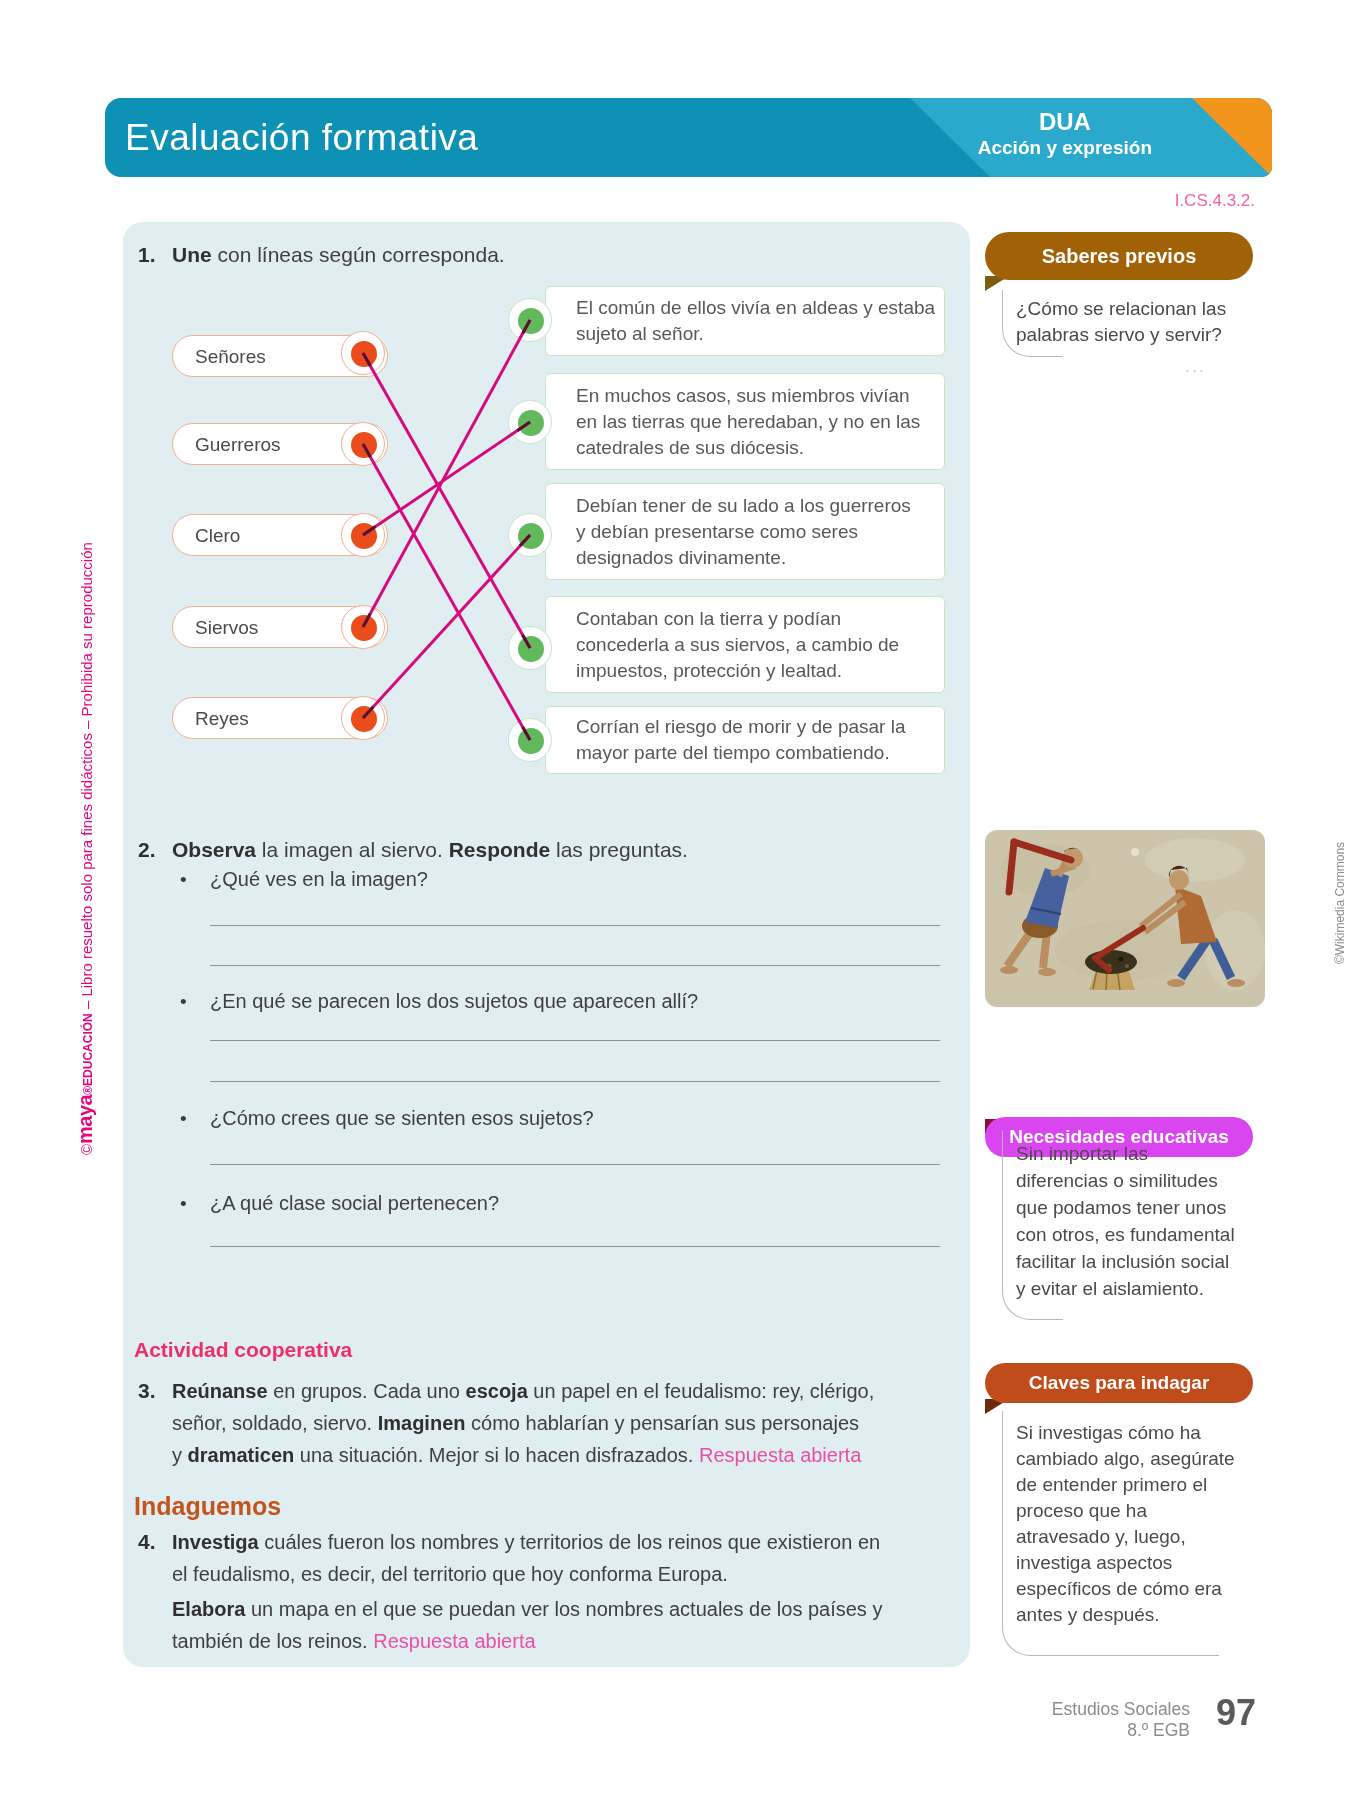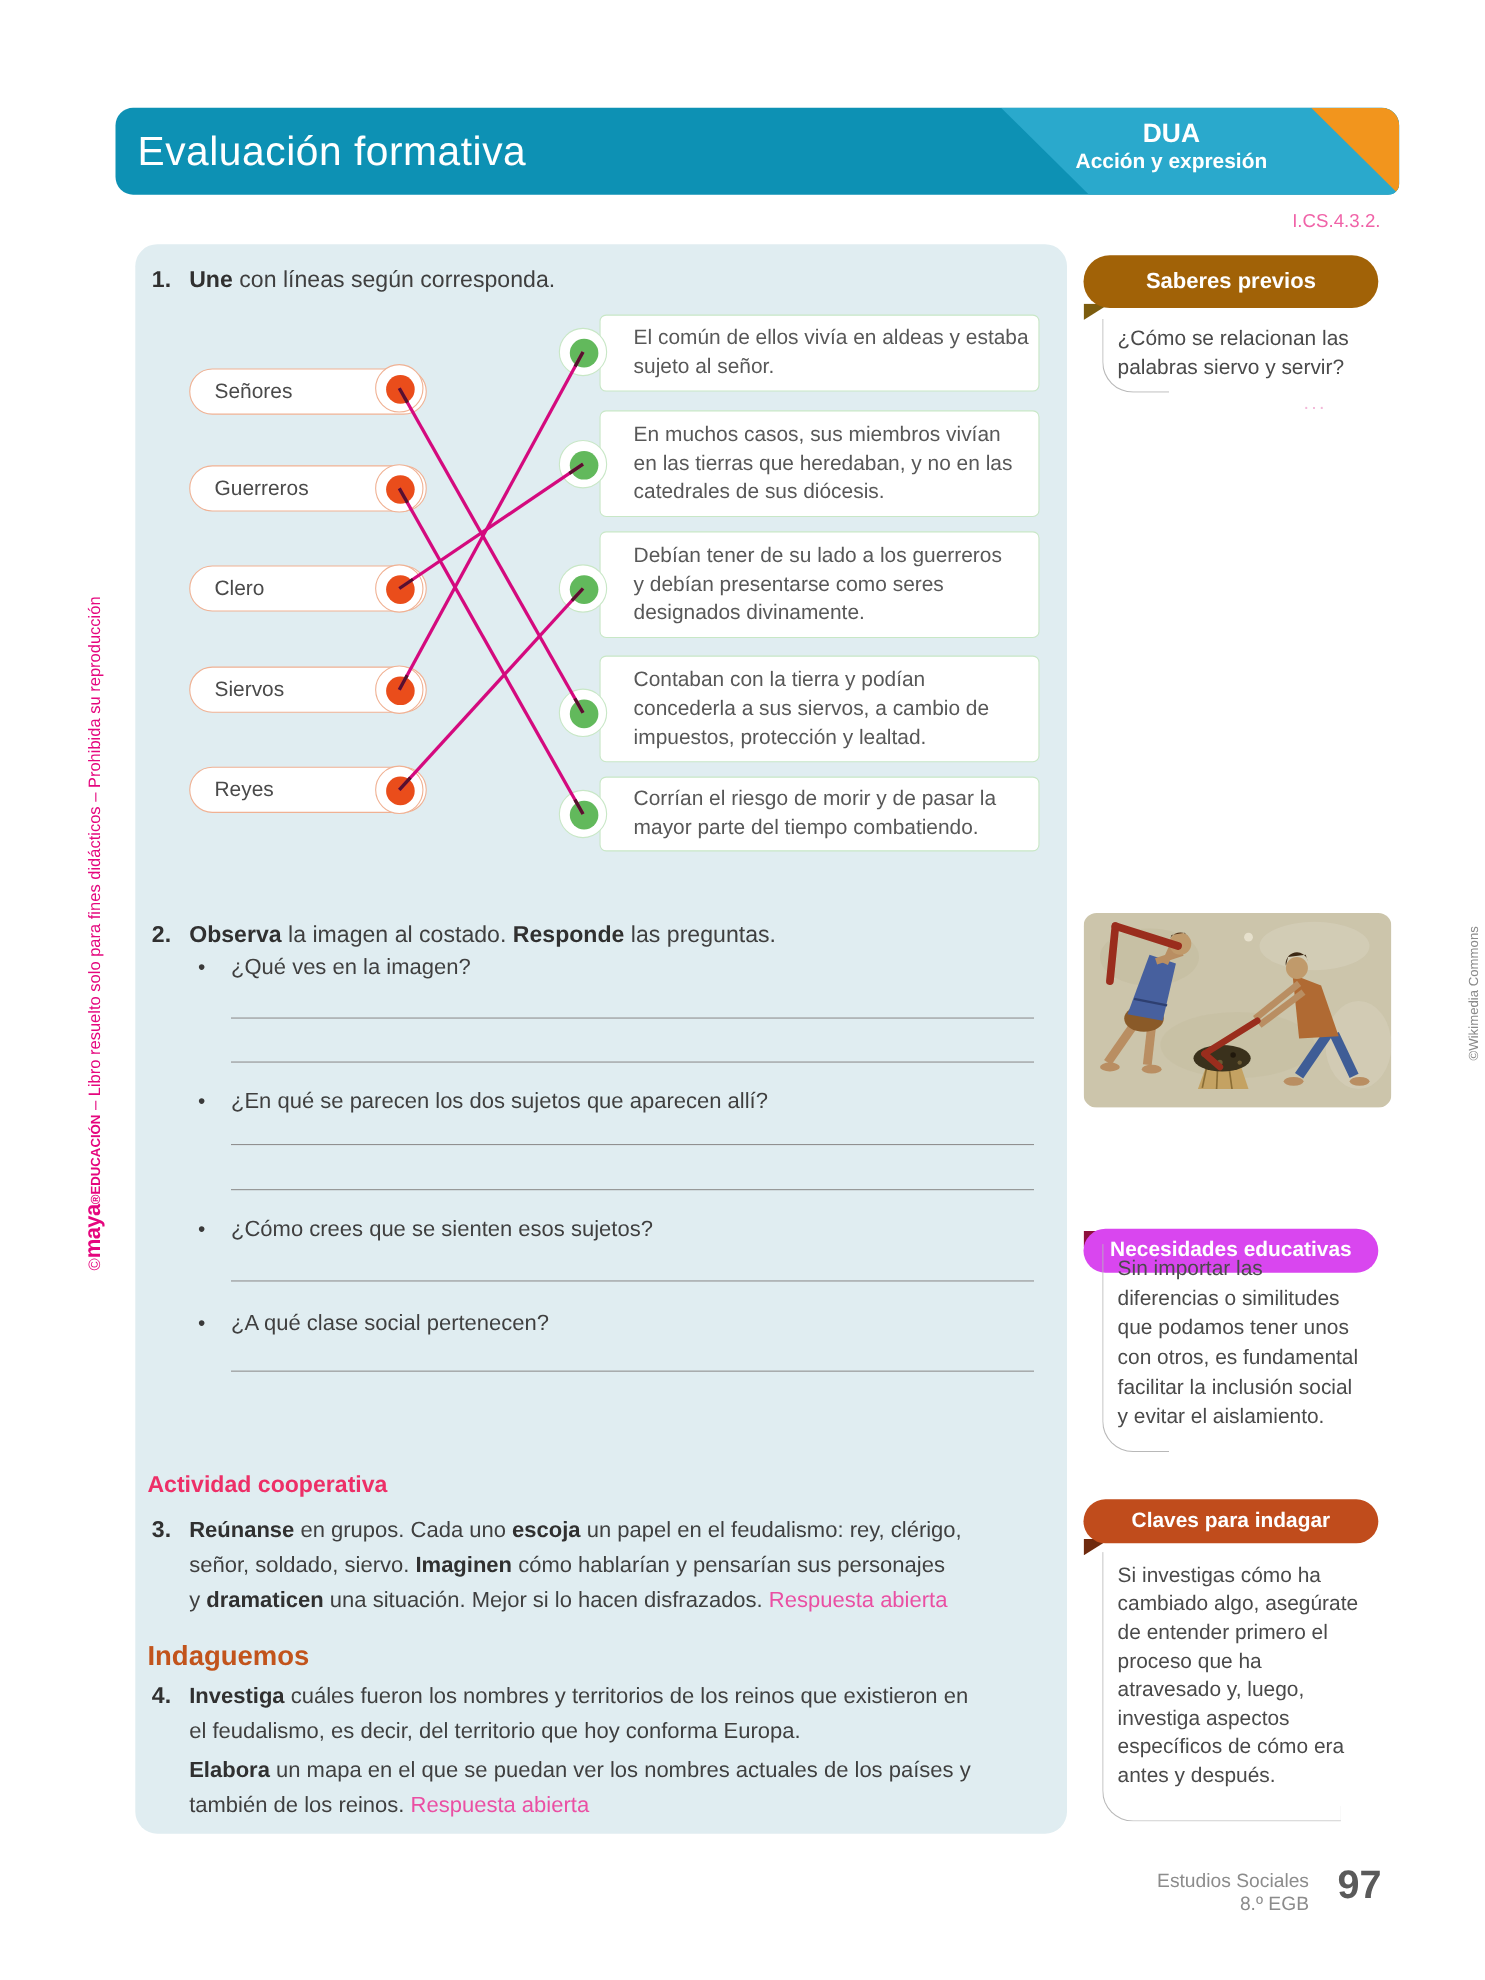--- a/index.html
+++ b/index.html
@@ -154,21 +154,21 @@
       <line x1="363" y1="627" x2="530" y2="320" stroke="#d40a7e" stroke-width="3"></line>
       <line x1="363" y1="627" x2="370.1677413964917" y2="613.8233736004613" stroke="#55122c" stroke-width="3"></line>
       <line x1="522.8322586035083" y1="333.17662639953863" x2="530" y2="320" stroke="#55122c" stroke-width="3"></line>
       <line x1="363" y1="718" x2="530" y2="535" stroke="#d40a7e" stroke-width="3"></line>
       <line x1="363" y1="718" x2="373.11116887068164" y2="706.9200963872171" stroke="#55122c" stroke-width="3"></line>
       <line x1="519.8888311293184" y1="546.0799036127829" x2="530" y2="535" stroke="#55122c" stroke-width="3"></line>
     </svg>
 
   <div class="abs" style="left:138px;top:838px;">
     <span class="ex-num">2.</span>
-    <span class="ex-head" style="margin-left:12px;"><b>Observa</b><span> la imagen al costado. </span><b>Responde</b><span> las preguntas.</span></span>
+    <span class="ex-head" style="margin-left:12px;"><b>Observa</b><span> la imagen al siervo. </span><b>Responde</b><span> las preguntas.</span></span>
   </div>
 
   <div class="abs bullet" style="left:180px;top:869px;">•</div>
   <div class="abs q-text" style="left:210px;top:868px;">¿Qué ves en la imagen?</div>
   <div class="abs ans-line" style="top:925px;"></div>
   <div class="abs ans-line" style="top:965px;"></div>
 
   <div class="abs bullet" style="left:180px;top:991px;">•</div>
   <div class="abs q-text" style="left:210px;top:990px;">¿En qué se parecen los dos sujetos que aparecen allí?</div>
   <div class="abs ans-line" style="top:1040px;"></div>

